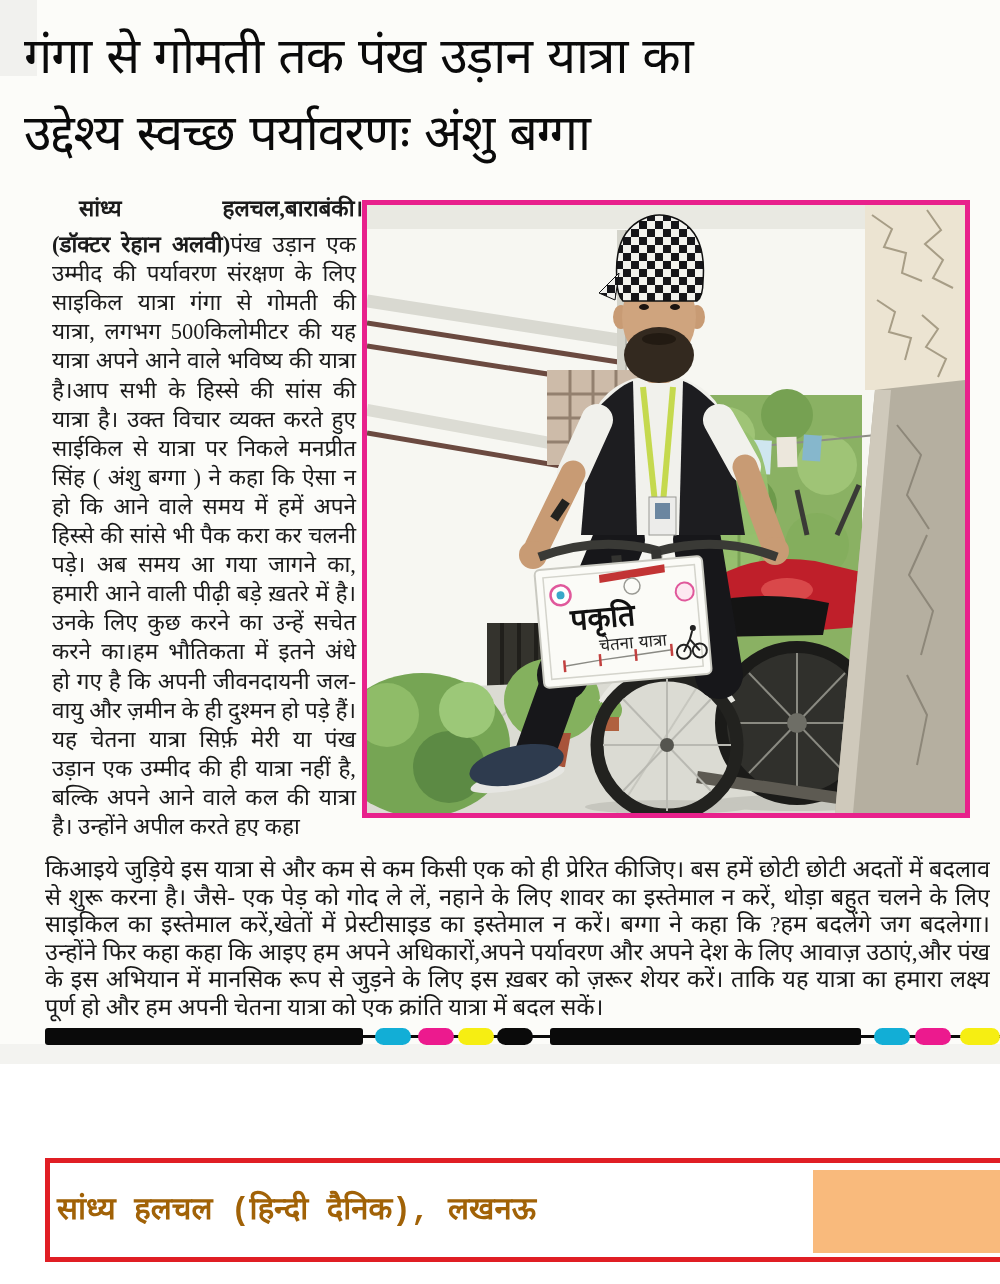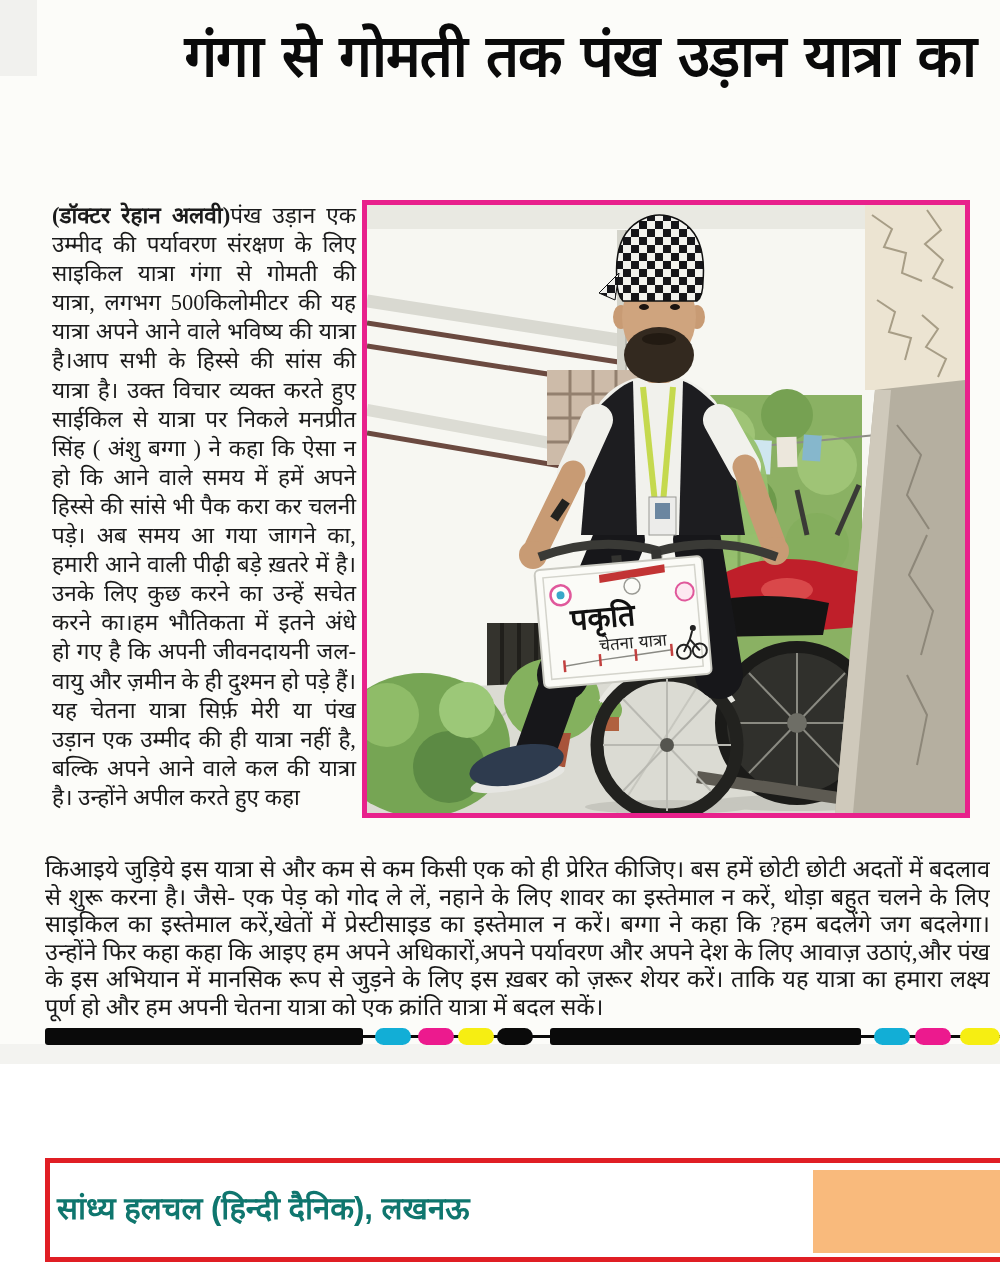--- a/index.html
+++ b/index.html
@@ -6,23 +6,23 @@
   body{
     width:1000px;height:1284px;position:relative;background:#ffffff;
     font-family:"Liberation Serif","DejaVu Serif",serif;color:#161616;
     overflow:hidden;
   }
   .upper-bg{position:absolute;left:0;top:0;width:1000px;height:1046px;background:#fcfcf9;}
   .corner-shade{position:absolute;left:0;top:0;width:37px;height:76px;background:#f1f1ee;}
   .gray-band{position:absolute;left:0;top:1044px;width:1000px;height:20px;background:#f3f3f0;}
 
   .headline{
-    position:absolute;left:24px;top:18px;width:952px;text-align:right;
+    position:absolute;left:24px;top:18px;width:952px;text-align:left;
     font-family:"DejaVu Sans","Liberation Sans",sans-serif;
-    font-weight:700;font-size:58px;line-height:77px;color:#0a0a0a;
+    font-weight:400;font-size:50px;line-height:77px;color:#0a0a0a;
     letter-spacing:-1px;
   }
 
   .column{
     position:absolute;left:45px;top:194px;width:318px;height:642px;
     font-size:22.5px;line-height:29.1px;text-align:justify;color:#1b1b1b;
     overflow:hidden;
   }
   .dateline-line{
     font-weight:bold;text-align:justify;text-align-last:justify;
@@ -47,40 +47,42 @@
   .reg-line{position:absolute;left:0;top:7px;width:955px;height:3px;background:#0a0a0a;}
   .reg-bar{position:absolute;top:0;height:17px;background:#0a0a0a;border-radius:3px;}
   .reg-pill{position:absolute;top:0;height:17px;width:36px;border-radius:9px;}
 
   .footer-box{
     position:absolute;left:45px;top:1158px;width:960px;height:104px;
     border:5px solid #e01e24;background:#ffffff;box-sizing:border-box;
   }
   .footer-text{
     position:absolute;left:57px;top:1186px;width:740px;
-    font-family:Liberation Sans, sans-serif;
-    font-weight:900;font-size:31px;color:#0f766e;letter-spacing:0px;
+    font-family:Liberation Mono, monospace;
+    font-weight:900;font-size:31px;color:#a16207;letter-spacing:0px;
   }
   .footer-highlight{
     position:absolute;left:813px;top:1170px;width:187px;height:83px;
     background:#f9ba7c;
   }
 </style>
 </head>
 <body>
 
 <div class="upper-bg"></div>
 <div class="corner-shade"></div>
 <div class="gray-band"></div>
 
 <div class="headline">
   <div>गंगा से गोमती तक पंख उड़ान यात्रा का</div>
+  <div>उद्देश्य स्वच्छ पर्यावरणः अंशु बग्गा</div>
 </div>
 
 <div class="column">
+  <div class="dateline-line">सांध्य हलचल,बाराबंकी।</div>
   <p><span class="bold-lead">(डॉक्टर रेहान अलवी)</span><span>पंख उड़ान एक उम्मीद की पर्यावरण संरक्षण के लिए साइकिल यात्रा गंगा से गोमती की यात्रा, लगभग 500किलोमीटर की यह यात्रा अपने आने वाले भविष्य की यात्रा है।आप सभी के हिस्से की सांस की यात्रा है। उक्त विचार व्यक्त करते हुए साईकिल से यात्रा पर निकले मनप्रीत सिंह ( अंशु बग्गा ) ने कहा कि ऐसा न हो कि आने वाले समय में हमें अपने हिस्से की सांसे भी पैक करा कर चलनी पड़े। अब समय आ गया जागने का, हमारी आने वाली पीढ़ी बड़े ख़तरे में है। उनके लिए कुछ करने का उन्हें सचेत करने का।हम भौतिकता में इतने अंधे हो गए है कि अपनी जीवनदायनी जल-वायु और ज़मीन के ही दुश्मन हो पड़े हैं। यह चेतना यात्रा सिर्फ़ मेरी या पंख उड़ान एक उम्मीद की ही यात्रा नहीं है, बल्कि अपने आने वाले कल की यात्रा है। उन्होंने अपील करते हुए कहा</span></p>
 </div>
 
 <div class="photo-frame">
 <svg viewBox="0 0 598 608" preserveAspectRatio="none">
   <defs>
     <pattern id="chk" width="16" height="16" patternUnits="userSpaceOnUse">
       <rect width="16" height="16" fill="#f2f2ee"></rect>
       <rect width="8" height="8" fill="#16161a"></rect>
       <rect x="8" y="8" width="8" height="8" fill="#16161a"></rect>

